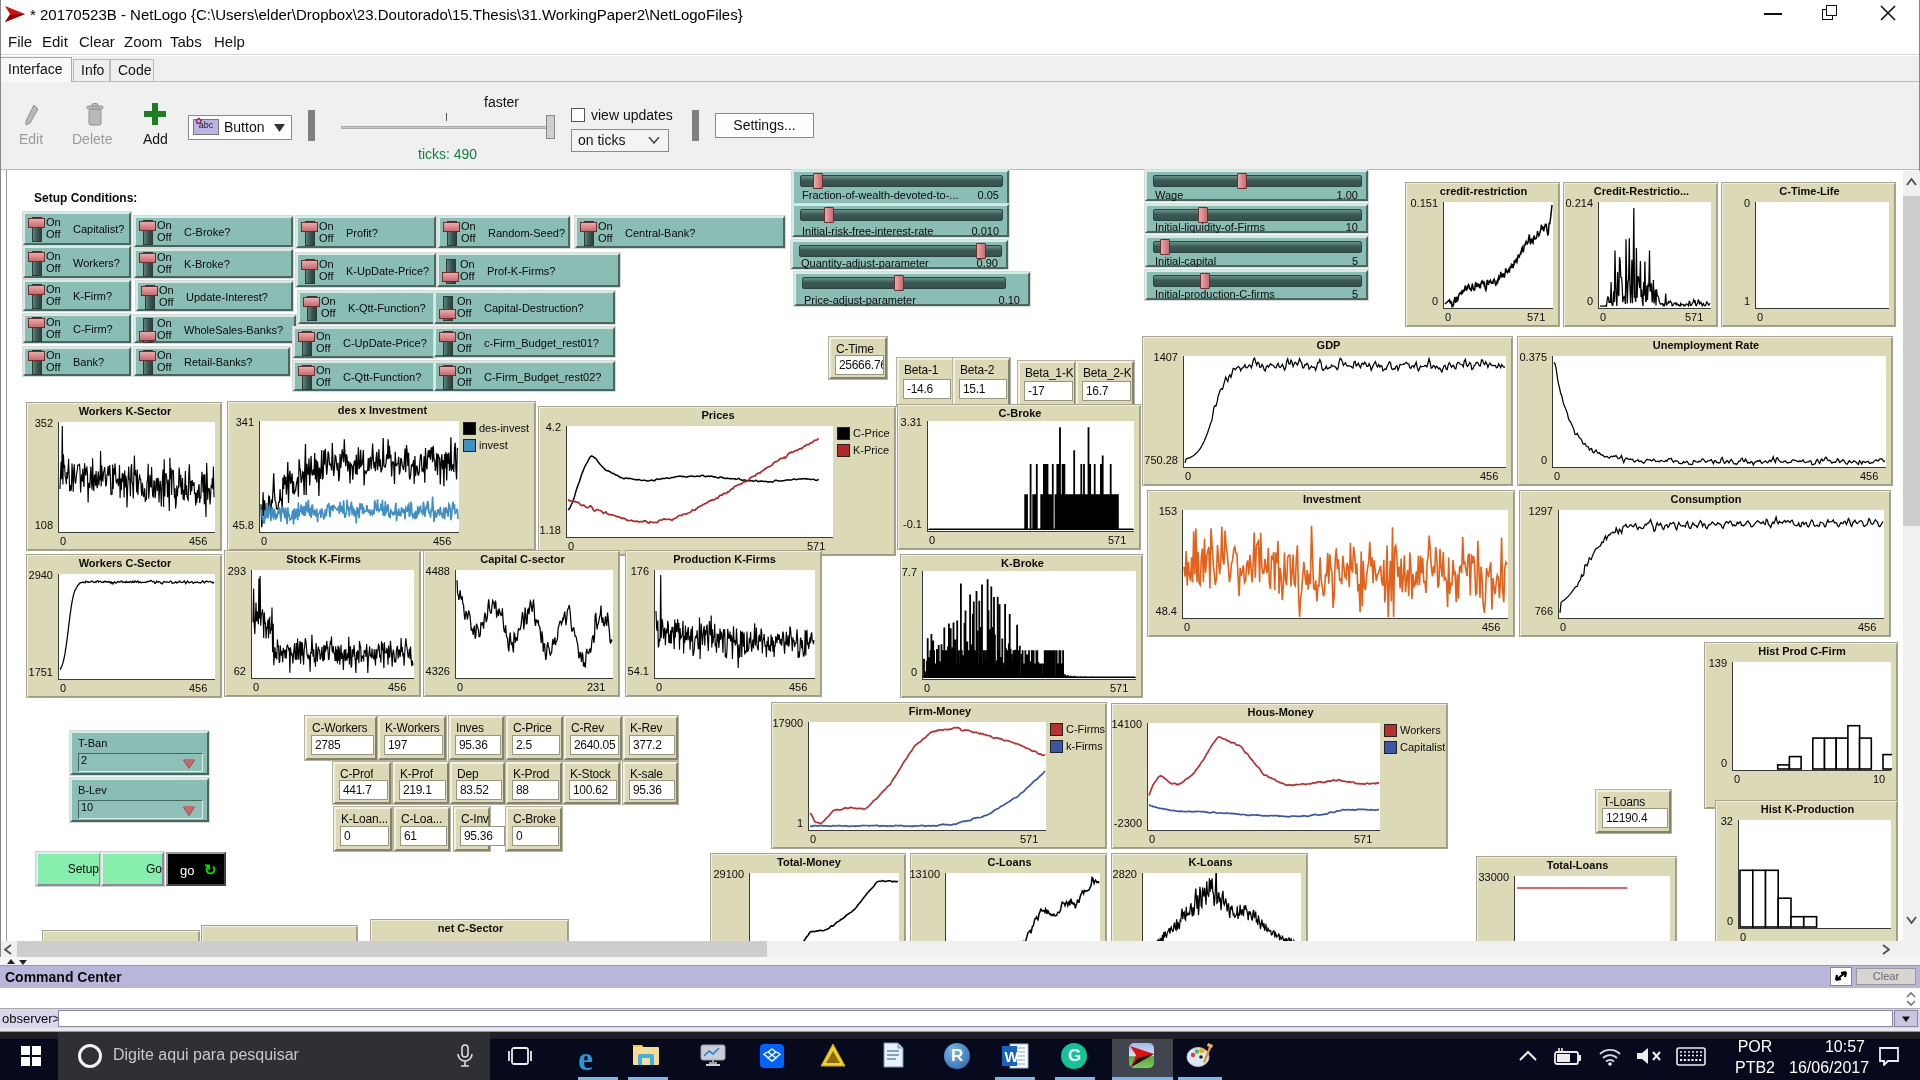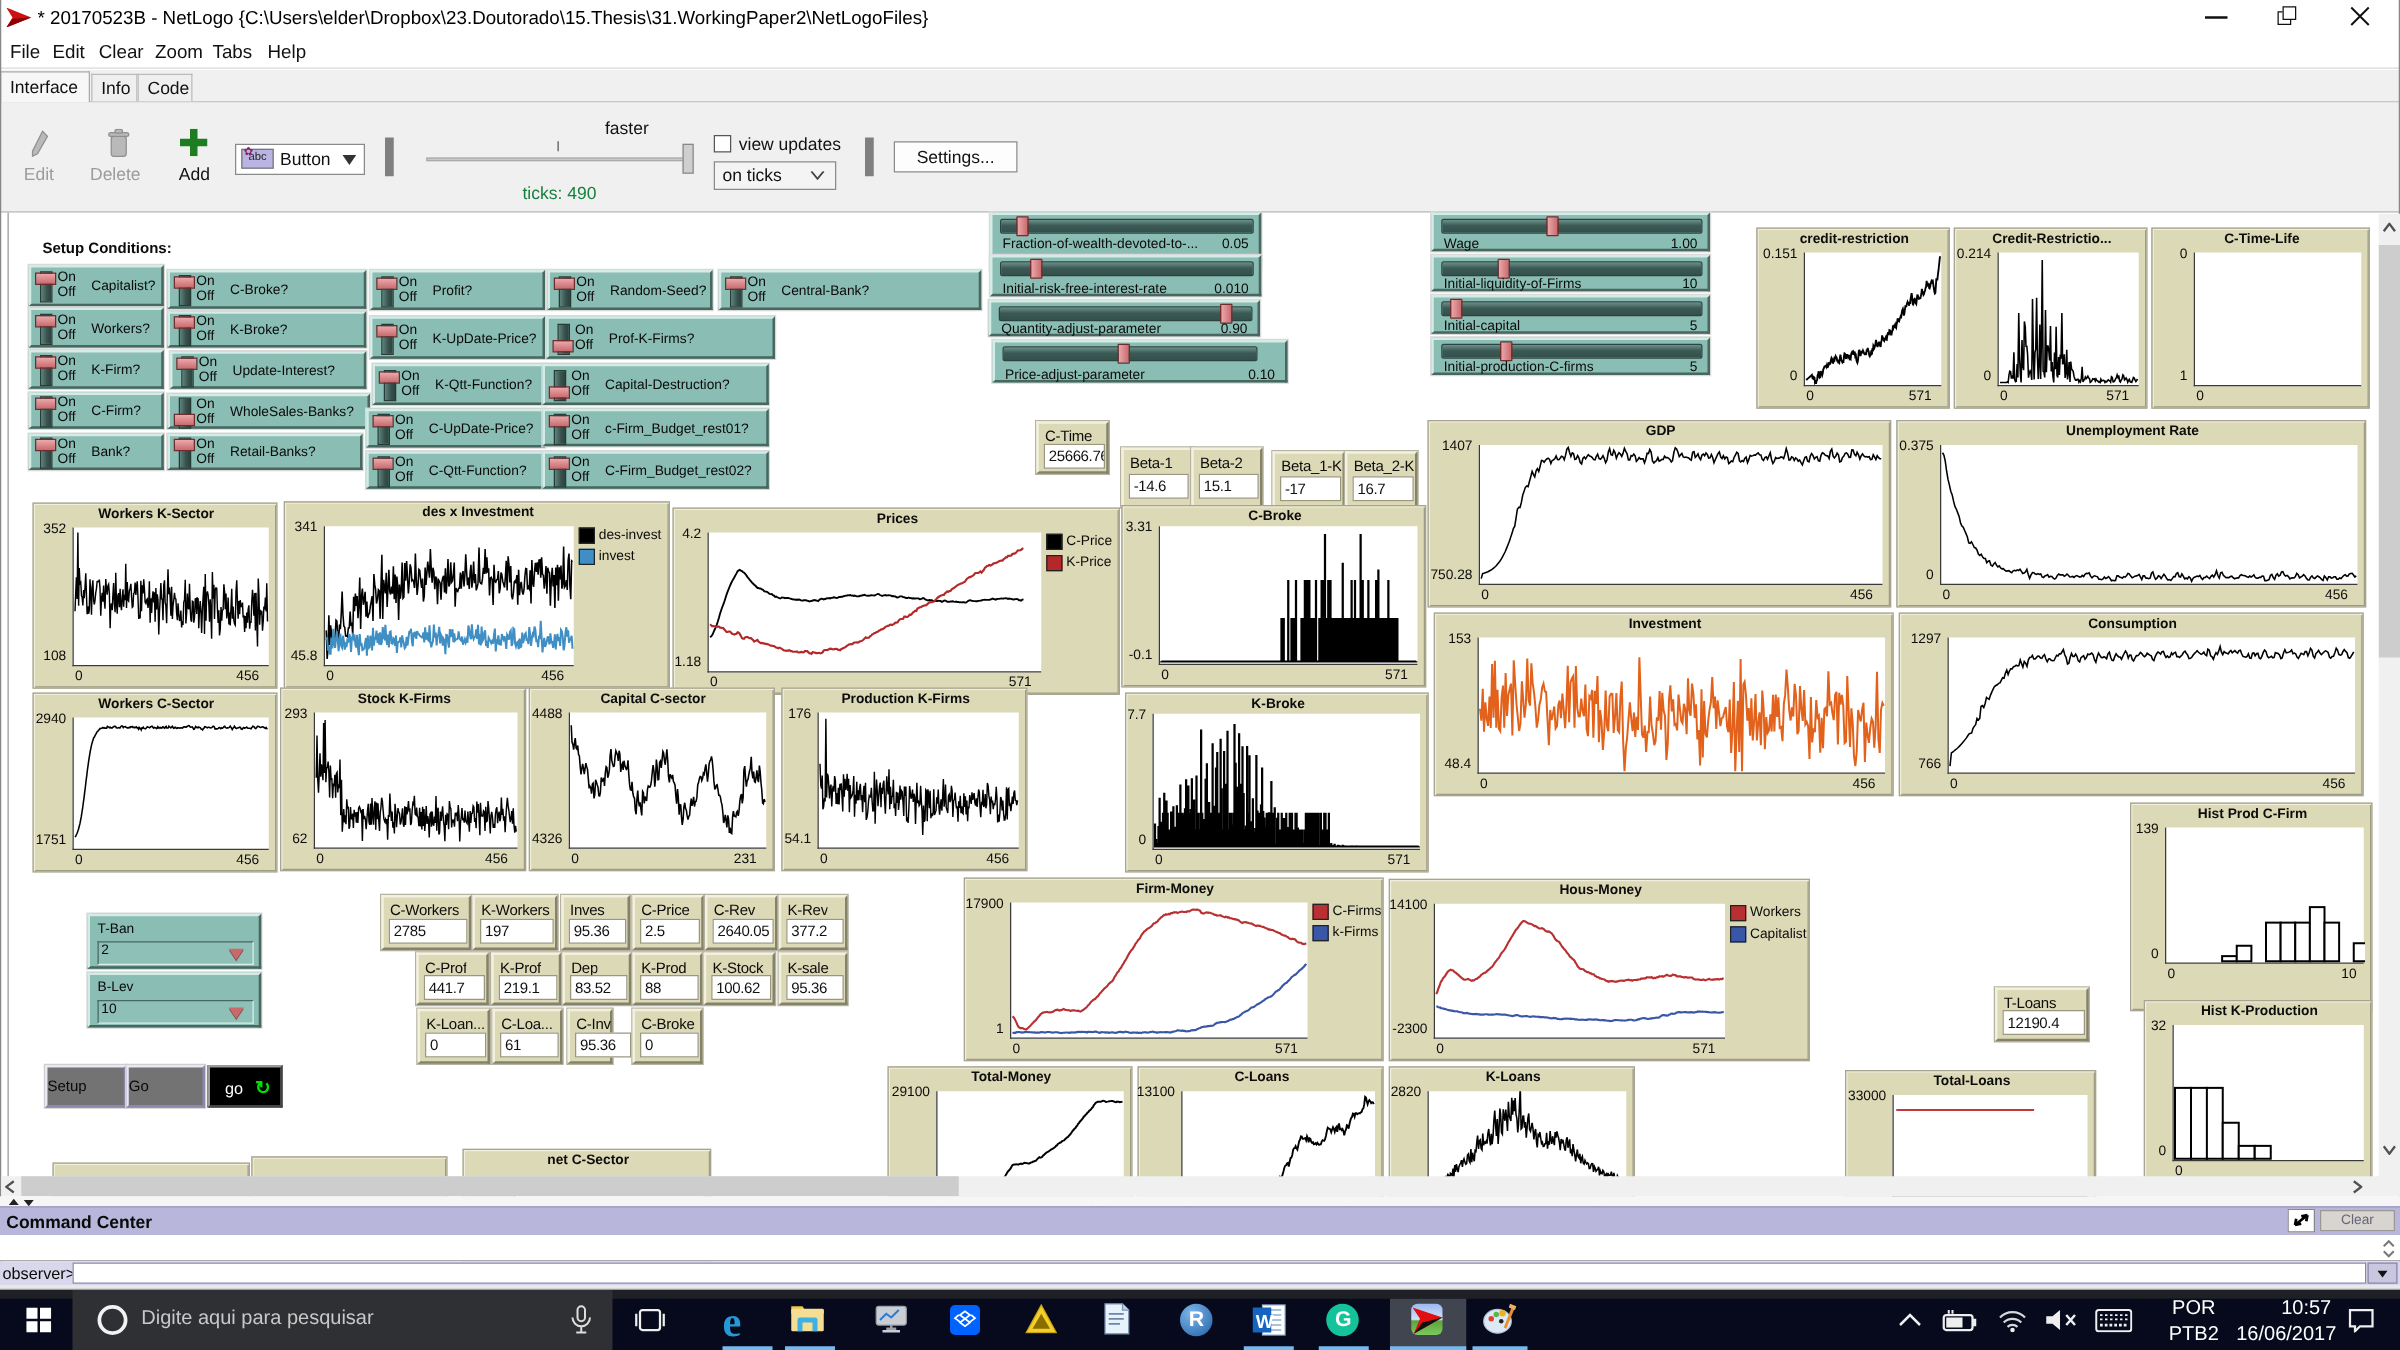--- a/index.html
+++ b/index.html
@@ -23,21 +23,21 @@
 .slgroove{position:absolute;height:12px;background:linear-gradient(180deg,#6d908a,#3c5a55 45%,#33504b);border:1px solid #2c4440;border-radius:2px}
 .slknob{position:absolute;width:10px;height:16px;background:linear-gradient(90deg,#eba9ab,#c96a6e);border:1px solid #6e2d2f;border-radius:1px}
 .sllab{position:absolute;font-size:11px;color:#0a0a0a;white-space:nowrap}
 .slval{position:absolute;font-size:11px;color:#0a0a0a}
 
 .ch{position:absolute;background:#8abdb3;border-top:2px solid #d5ece6;border-left:2px solid #d5ece6;border-right:2px solid #47675f;border-bottom:2px solid #47675f;box-shadow:0 0 0 1px #d9d9d9}
 .chlab{position:absolute;left:6px;top:4px;font-size:11px;color:#0a0a0a}
 .chbox{position:absolute;left:6px;height:19px;background:#8fc0b7;border-top:1px solid #47675f;border-left:1px solid #47675f;border-right:1px solid #d8efe9;border-bottom:1px solid #d8efe9;font-size:11px;padding-top:2px;color:#0a0a0a;padding:0 2px}
 .chtri{position:absolute;right:7px;top:5px;width:0;height:0;border-left:6px solid transparent;border-right:6px solid transparent;border-top:9px solid #c96a6a;filter:drop-shadow(0 1px 0 #7a3a3a)}
 
-.btn{position:absolute;background:#737373;border-top:2px solid #e9e7f6;border-left:2px solid #e9e7f6;border-right:2px solid #8b88ab;border-bottom:2px solid #8b88ab;box-shadow:0 0 0 1px #cfcfcf;font-size:12px;color:#0a0a0a;text-align:left}
+.btn{position:absolute;background:#86efac;border-top:2px solid #e9e7f6;border-left:2px solid #e9e7f6;border-right:2px solid #8b88ab;border-bottom:2px solid #8b88ab;box-shadow:0 0 0 1px #cfcfcf;font-size:12px;color:#0a0a0a;text-align:right}
 .lab13{position:absolute;font-size:12px;color:#0a0a0a;white-space:nowrap}
 </style></head><body>
 <div class="abs" style="left:0;top:0;width:1920px;height:28px;background:#fff">
 <svg class="abs" style="left:5px;top:6px" width="20" height="16" viewBox="0 0 20 16">
       <path d="M0,0 L20,8 L0,16 L5,8 Z" fill="#cc1111"></path>
       <path d="M0,16 L20,8 L5,9 Z" fill="#8b0000"></path>
     </svg>
 <div class="abs" style="left:30px;top:6px;font-size:15px;color:#000">* 20170523B - NetLogo {C:\Users\elder\Dropbox\23.Doutorado\15.Thesis\31.WorkingPaper2\NetLogoFiles}</div>
 <div class="abs" style="left:1764px;top:13px;width:18px;height:2px;background:#111"></div>
 <div class="abs" style="left:1822px;top:9px;width:11px;height:11px;border:1.5px solid #111;background:#fff"></div>

